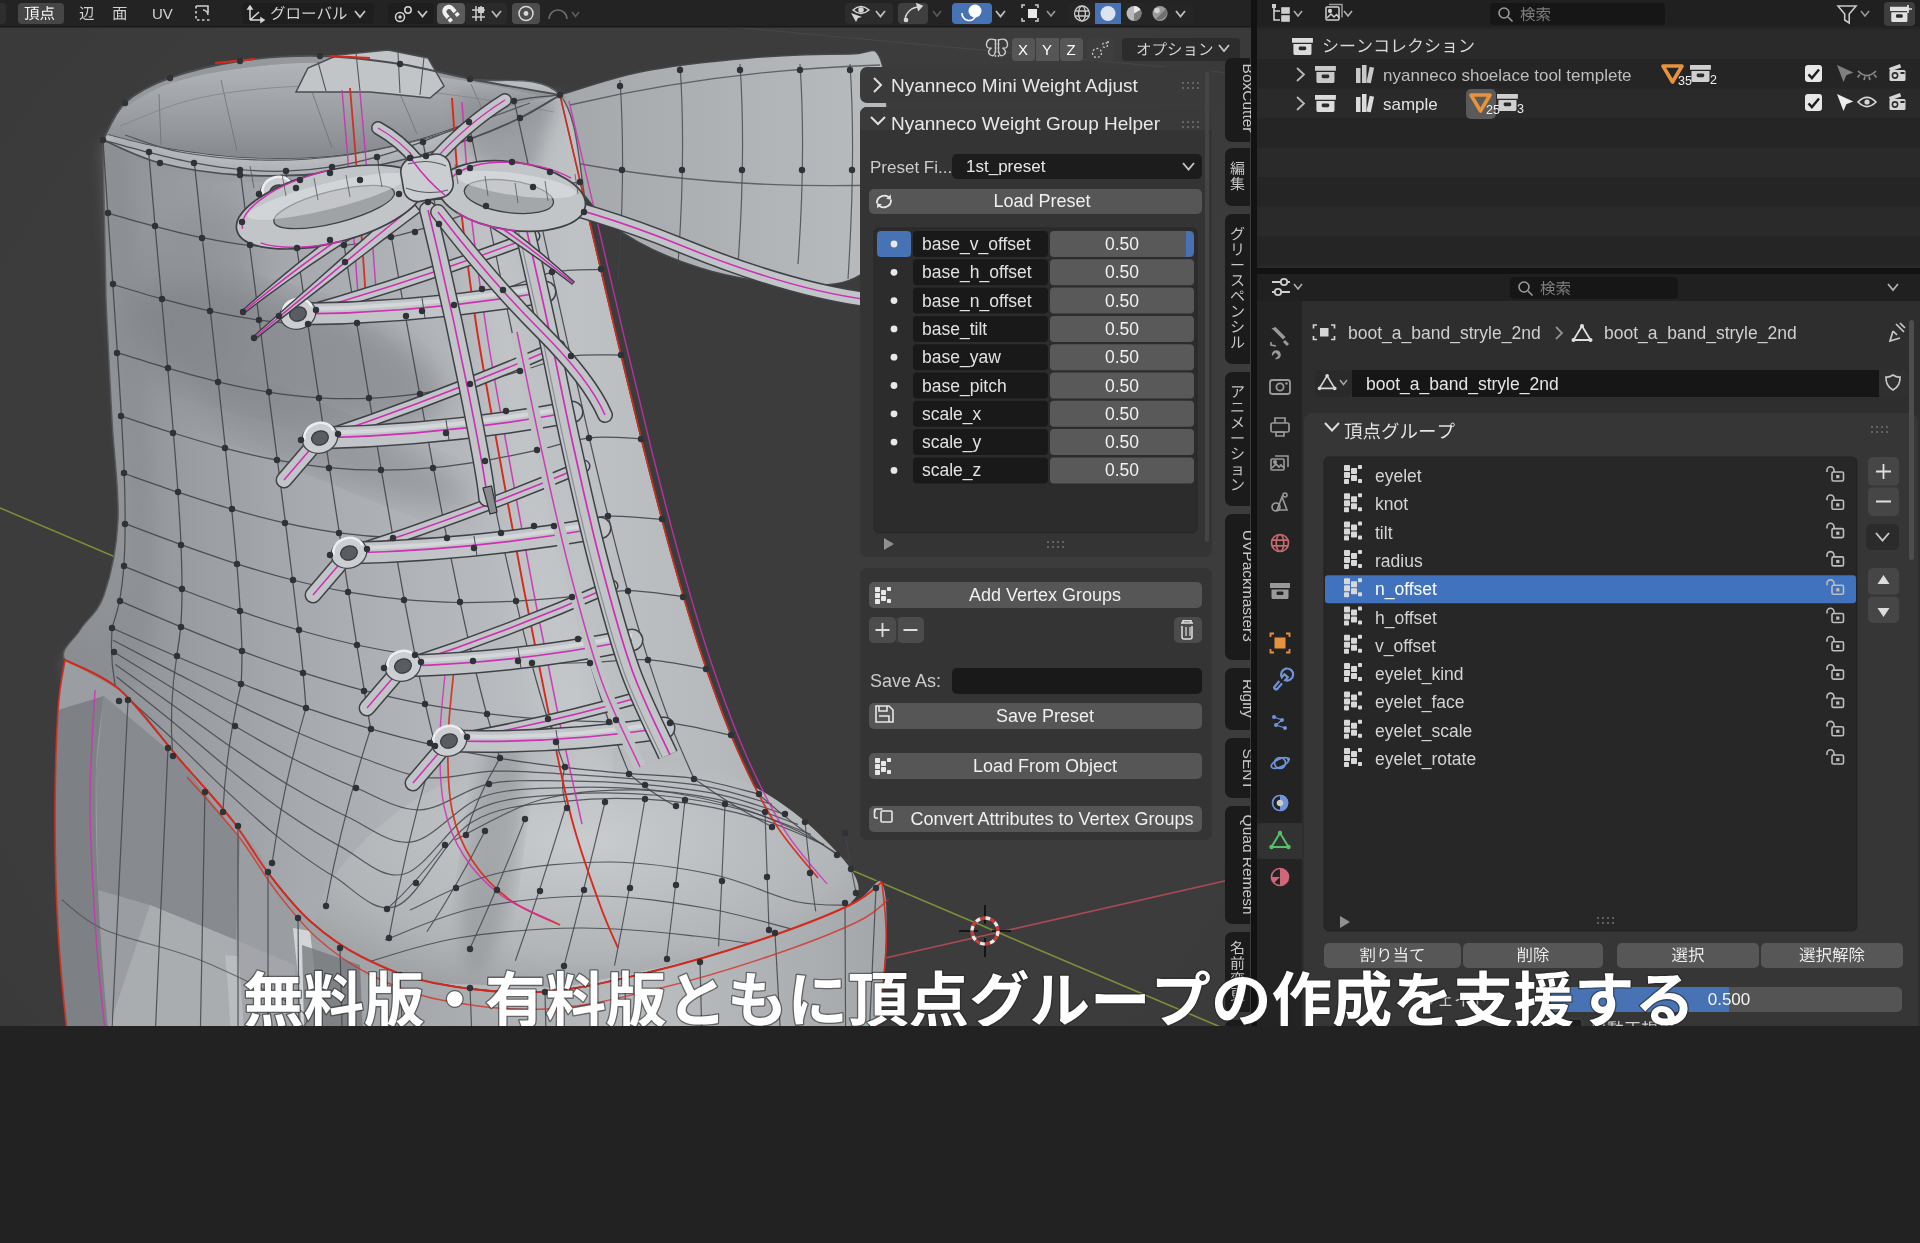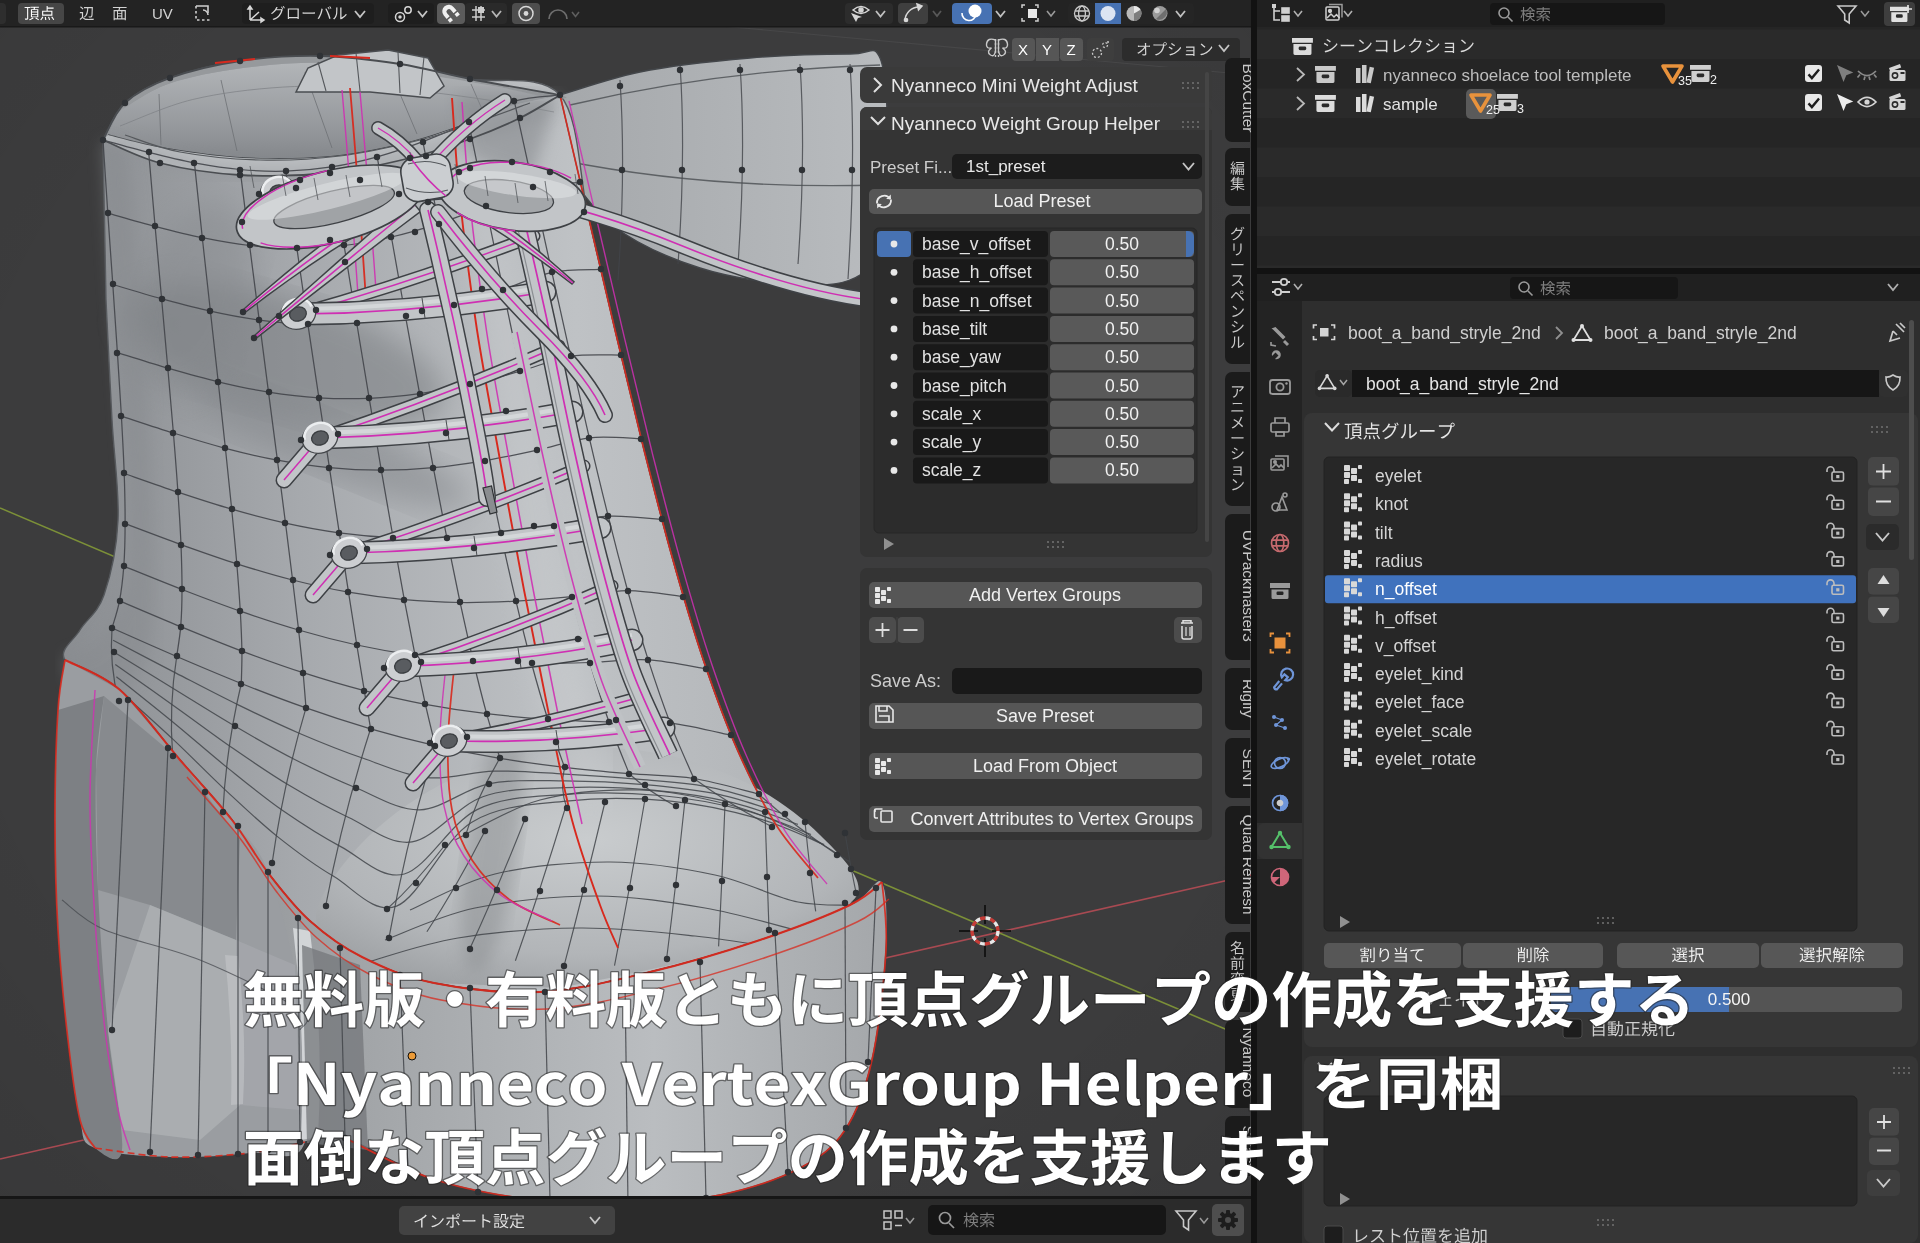--- a/index.html
+++ b/index.html
@@ -1,14 +1,14 @@
 <!DOCTYPE html>
 <html><head><meta charset="utf-8"><style>
 html,body{margin:0;padding:0;background:#222;}
-#root{position:relative;width:1920px;height:1243px;overflow:hidden;}
+#root{position:relative;width:1920px;height:1026px;overflow:hidden;}
 </style></head><body>
 <div id="root">
 <svg width="1920" height="1243" viewBox="0 0 1920 1243">
 <rect x="0" y="0" width="1251" height="1243" fill="#3c3c3d"></rect>
       <defs>
         <radialGradient id="vig" cx="0.5" cy="0.45" r="0.85">
           <stop offset="0.6" stop-color="#000000" stop-opacity="0"></stop>
           <stop offset="1" stop-color="#000000" stop-opacity="0.10"></stop>
         </radialGradient>
       </defs>

